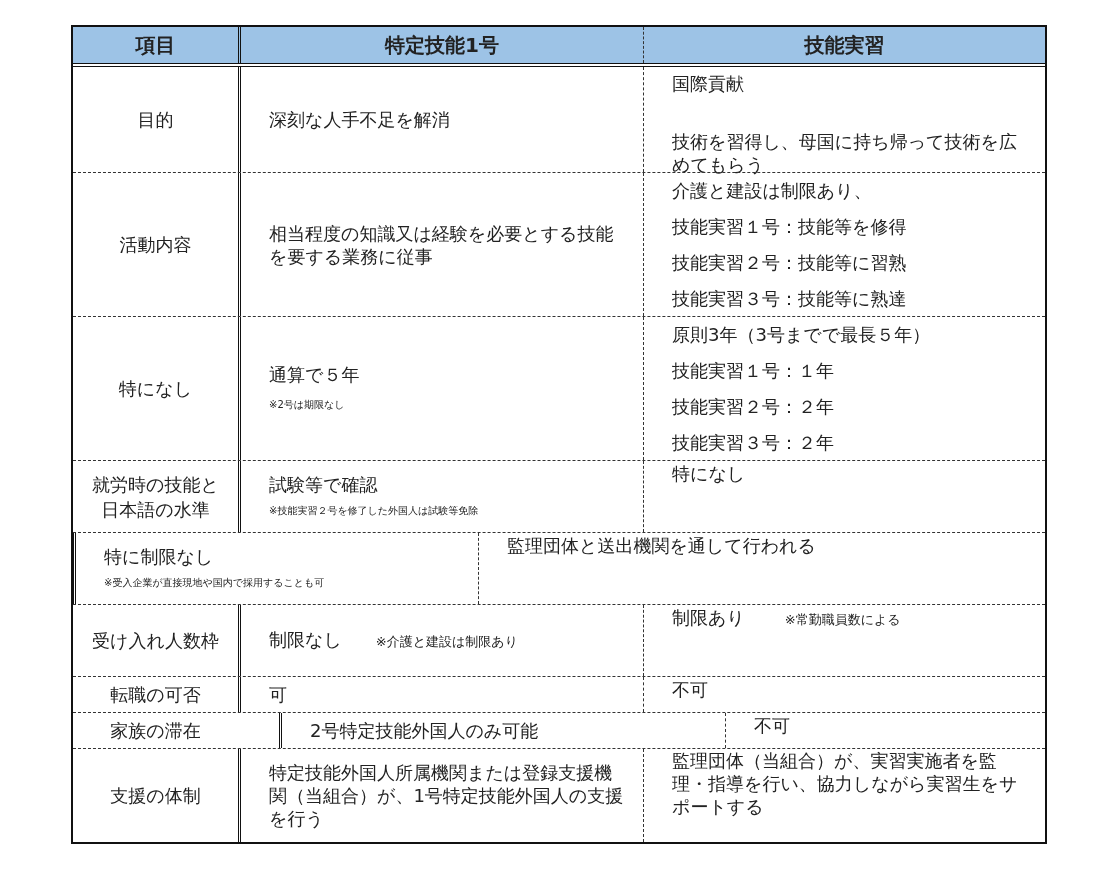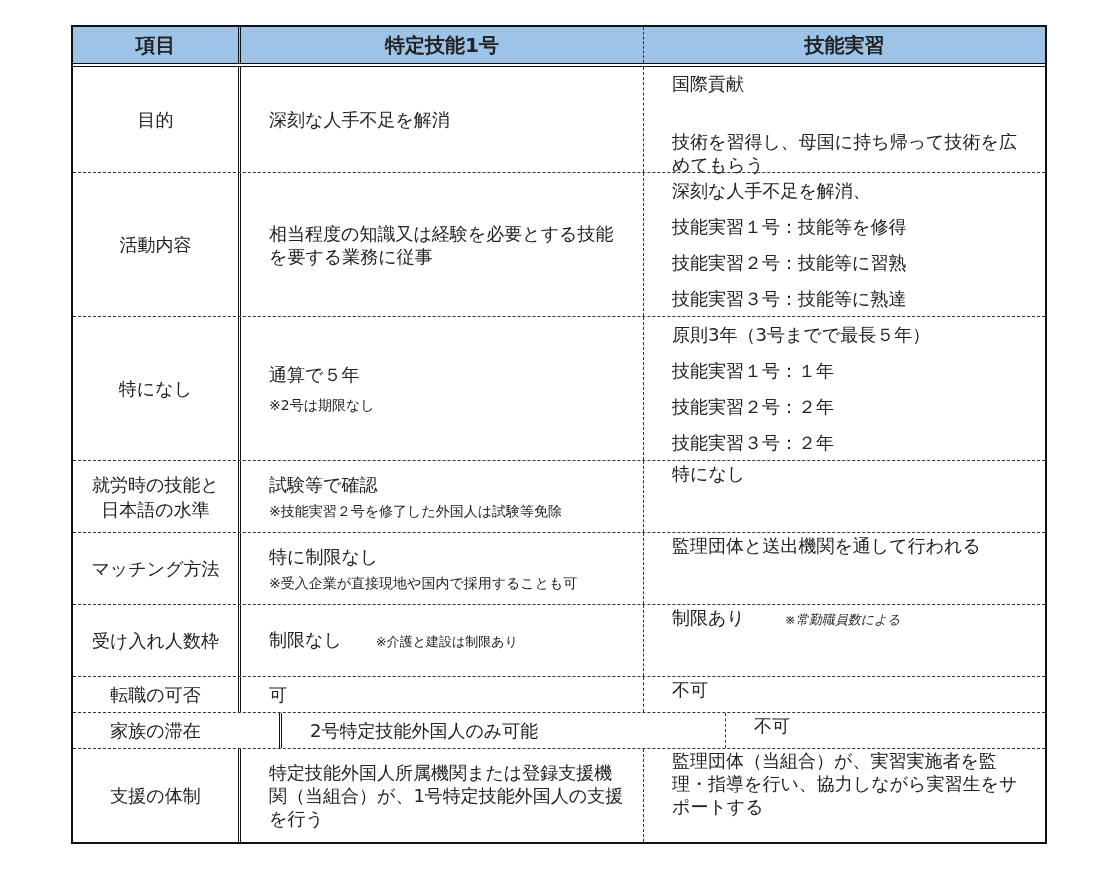--- a/index.html
+++ b/index.html
@@ -17,21 +17,21 @@
         display: flex; flex-direction: column; justify-content: center; font-size: 18px; }
   .c3 { flex: 1; border-left: 1px dashed #333; padding-left: 28px; padding-right: 8px;
         display: flex; flex-direction: column; font-size: 18px; }
   .header .cell { font-weight: bold; font-size: 20px; justify-content: center; align-items: center;
                   padding: 0; text-align: center; }
   .header .c2, .header .c3 { display: flex; flex-direction: row; }
   .hdr-line { position: absolute; left: 0; top: 36px; width: 972px; height: 4px;
               border-top: 1px solid #111; border-bottom: 1px solid #111; box-sizing: border-box; background: #fff; }
   .line { line-height: 25px; white-space: nowrap; }
   .wrap { line-height: 23px; white-space: normal; }
-  .note { font-size: 14px; line-height: 20px; margin-top: 8px; white-space: nowrap; }
+  .note { font-size: 10px; line-height: 20px; margin-top: 8px; white-space: nowrap; }
   .gap { margin-top: 10px; }
   .inline-note { font-size: 13px; margin-left: 34px; margin-top: 43px; }
 </style>
 </head>
 <body>
 
 <div class="tbl">
 
   <div class="row header">
     <div class="cell c1">項目</div>
@@ -50,21 +50,21 @@
       <div class="wrap gap" style="padding-right:10px;">技術を習得し、母国に持ち帰って技術を広めてもらう</div>
     </div>
   </div>
 
   <div class="row sep" style="top:145px;height:144px;">
     <div class="cell c1">活動内容</div>
     <div class="cell c2">
       <div class="wrap" style="padding-right:4px;">相当程度の知識又は経験を必要とする技能を要する業務に従事</div>
     </div>
     <div class="cell c3" style="justify-content:space-around;">
-      <div class="line">深刻な人手不足を解消、</div>
+      <div class="line">介護と建設は制限あり、</div>
       <div class="line">技能実習１号：技能等を修得</div>
       <div class="line">技能実習２号：技能等に習熟</div>
       <div class="line">技能実習３号：技能等に熟達</div>
     </div>
   </div>
 
   <div class="row sep" style="top:289px;height:144px;">
     <div class="cell c1">特になし</div>
     <div class="cell c2">
       <div class="line">通算で５年</div>
@@ -86,40 +86,39 @@
     <div class="cell c2">
       <div class="line">試験等で確認</div>
       <div class="note" style="margin-top:4px;">※技能実習２号を修了した外国人は試験等免除</div>
     </div>
     <div class="cell c3">
       <div class="line">特になし</div>
     </div>
   </div>
 
   <div class="row sep" style="top:505px;height:72px;">
-    <div class="cell c1">マッチング方法</div>
     <div class="cell c2">
       <div class="line">特に制限なし</div>
       <div class="note" style="margin-top:4px;">※受入企業が直接現地や国内で採用することも可</div>
     </div>
     <div class="cell c3">
       <div class="line">監理団体と送出機関を通して行われる</div>
     </div>
   </div>
 
   <div class="row sep" style="top:577px;height:72px;">
     <div class="cell c1">受け入れ人数枠</div>
     <div class="cell c2">
       <div class="line">
         <span>制限なし</span><span class="inline-note">※介護と建設は制限あり</span>
       </div>
     </div>
     <div class="cell c3">
       <div class="line">
-        <span>制限あり</span><span class="inline-note" style="margin-left:40px;font-style:italic;">※常勤職員数による</span>
+        <span>制限あり</span><span class="inline-note" style="margin-left:40px;">※常勤職員数による</span>
       </div>
     </div>
   </div>
 
   <div class="row sep" style="top:649px;height:36px;">
     <div class="cell c1">転職の可否</div>
     <div class="cell c2">
       <div class="line">可</div>
     </div>
     <div class="cell c3">

